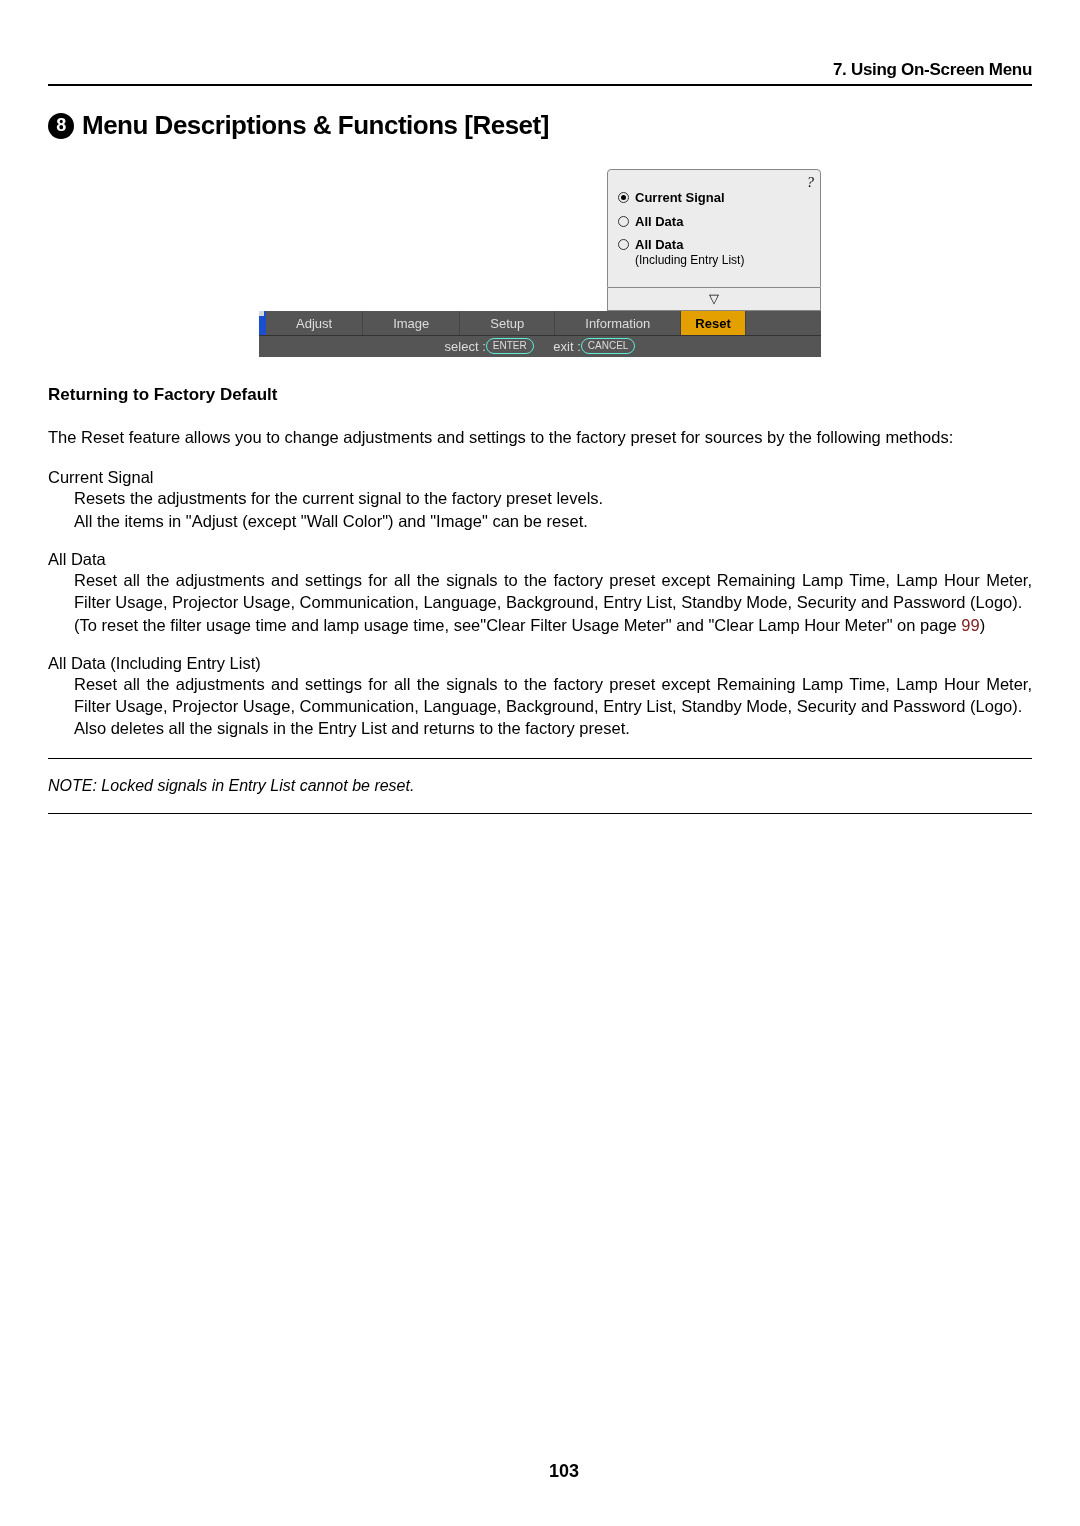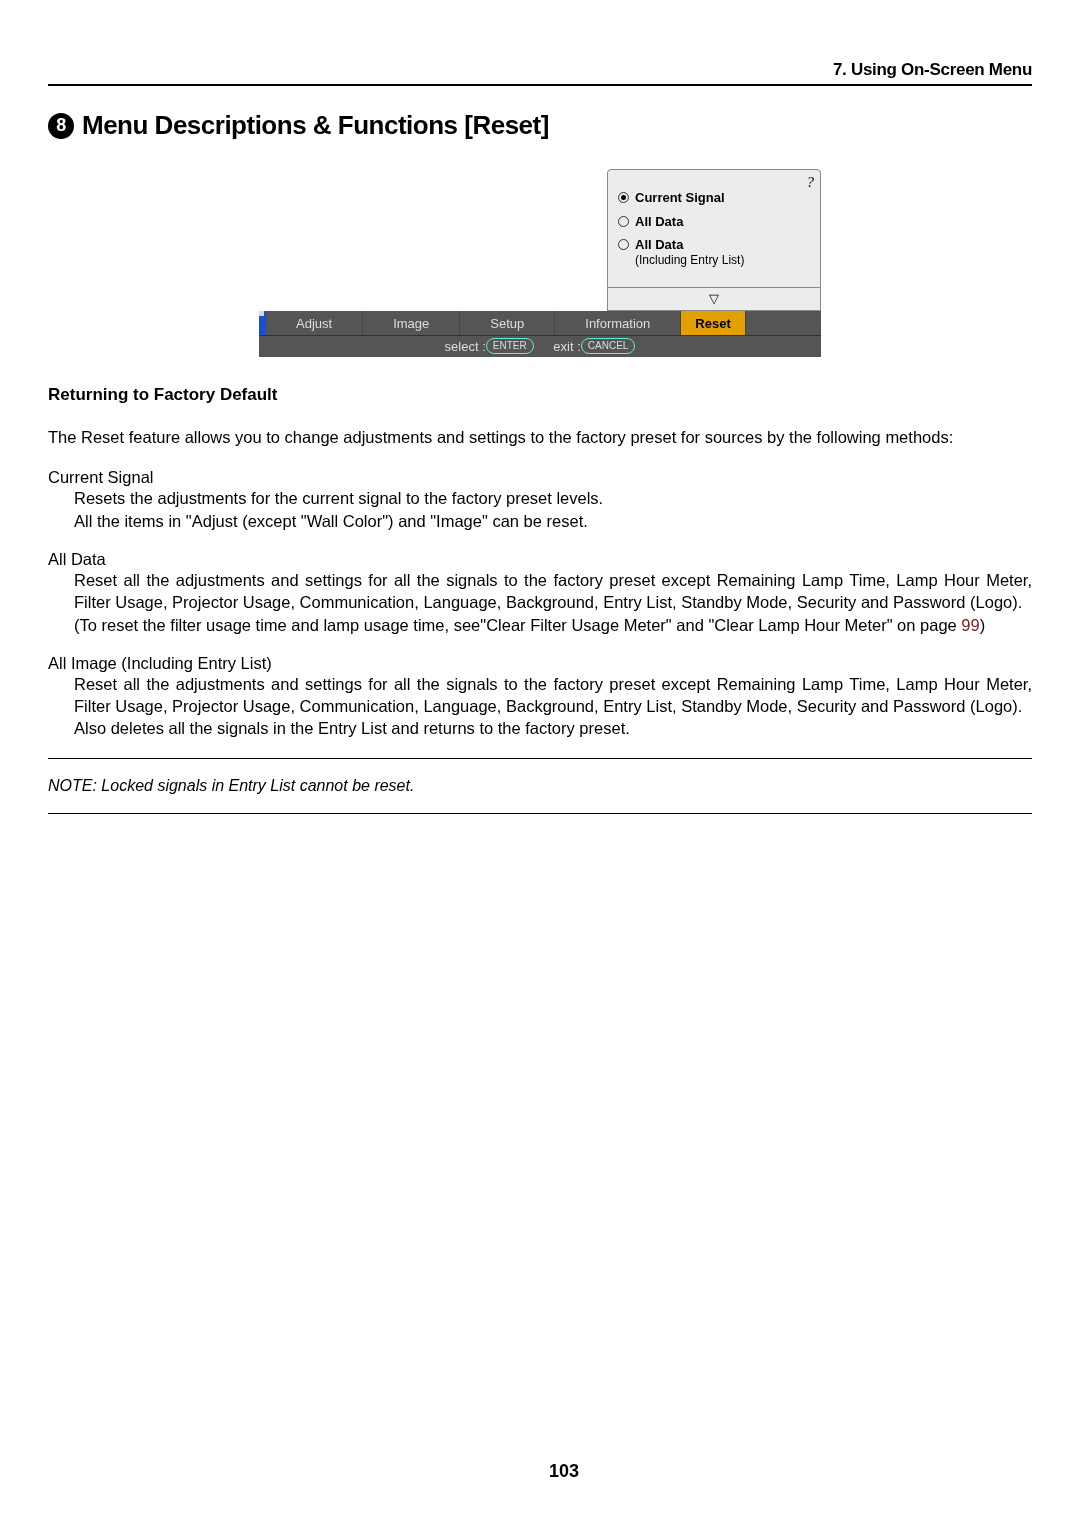--- a/index.html
+++ b/index.html
@@ -269,21 +269,21 @@
 All the items in "Adjust (except "Wall Color") and "Image" can be reset.</div>
   </div>
 
   <div class="item-block">
     <div class="item-title">All Data</div>
     <div class="item-body" style="white-space:pre-line"><span>Reset all the adjustments and settings for all the signals to the factory preset except Remaining Lamp Time, Lamp Hour Meter, Filter Usage, Projector Usage, Communication, Language, Background, Entry List, Standby Mode, Security and Password (Logo).
 (To reset the filter usage time and lamp usage time, see"Clear Filter Usage Meter" and "Clear Lamp Hour Meter" on page </span><span class="link">99</span><span>)</span></div>
   </div>
 
   <div class="item-block">
-    <div class="item-title">All Image (Including Entry List)</div>
+    <div class="item-title">All Data (Including Entry List)</div>
     <div class="item-body" style="white-space:pre-line">Reset all the adjustments and settings for all the signals to the factory preset except Remaining Lamp Time, Lamp Hour Meter, Filter Usage, Projector Usage, Communication, Language, Background, Entry List, Standby Mode, Security and Password (Logo).
 Also deletes all the signals in the Entry List and returns to the factory preset.</div>
   </div>
 
   <div class="note-block">NOTE: Locked signals in Entry List cannot be reset.</div>
 </div>
 
 <div class="page-num">103</div>
 
 </body></html>

